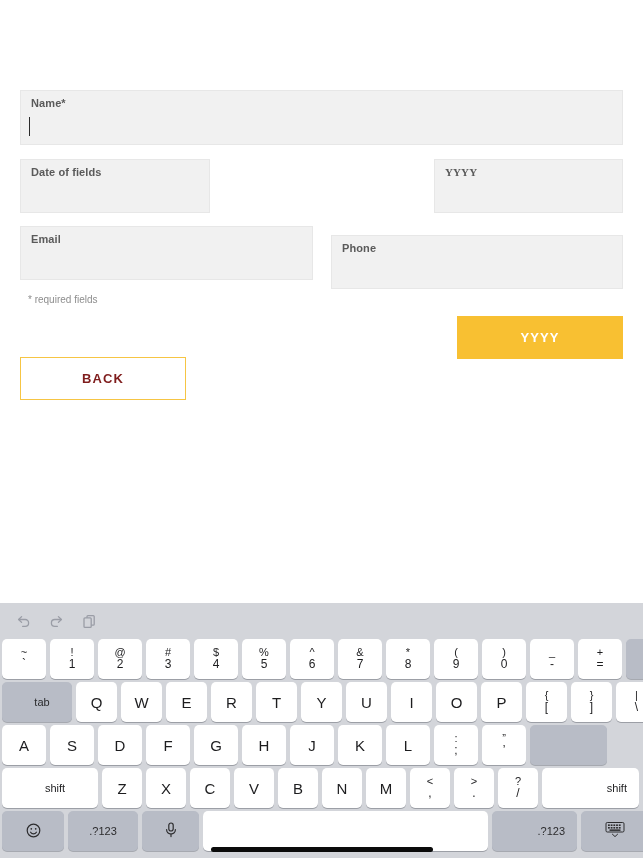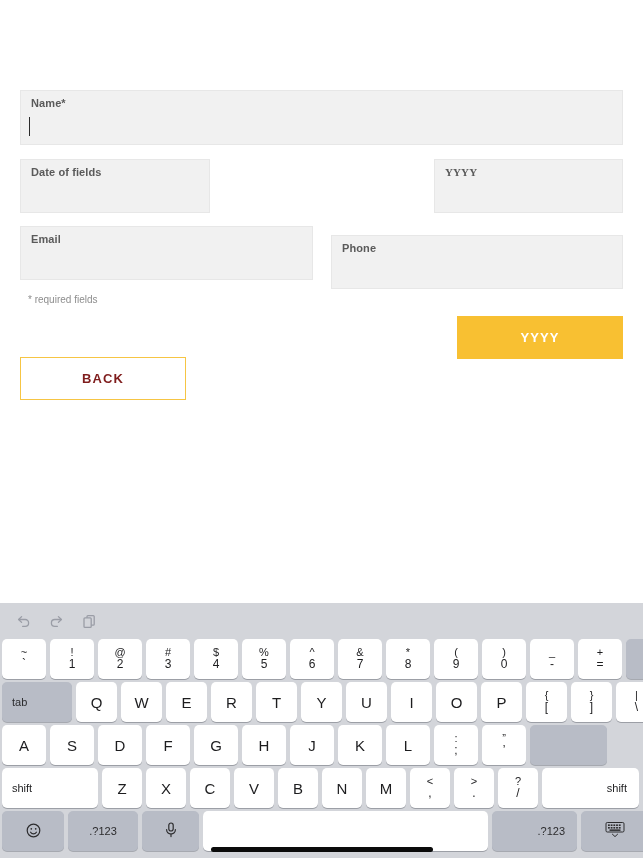--- a/index.html
+++ b/index.html
@@ -138,21 +138,21 @@
     flex-direction: column;
     align-items: center;
     justify-content: center;
     line-height: 1.05;
   }
   .key .dual .up { font-size: 11px; }
   .key .dual .lo { font-size: 12px; }
   .key .single { font-size: 15px; }
   .key .label-sm { font-size: 11px; }
 
-  .key.align-left  { justify-content: flex-start; padding-left: 10px; }
+  .key.align-left  { justify-content: center; padding-left: 10px; }
   .key.align-right { justify-content: flex-end;   padding-right: 12px; }
 
   .home-indicator {
     position: absolute;
     left: 50%; transform: translateX(-50%);
     bottom: 6px;
     width: 222px; height: 5px;
     border-radius: 3px;
     background: #0b0b0b;
   }

